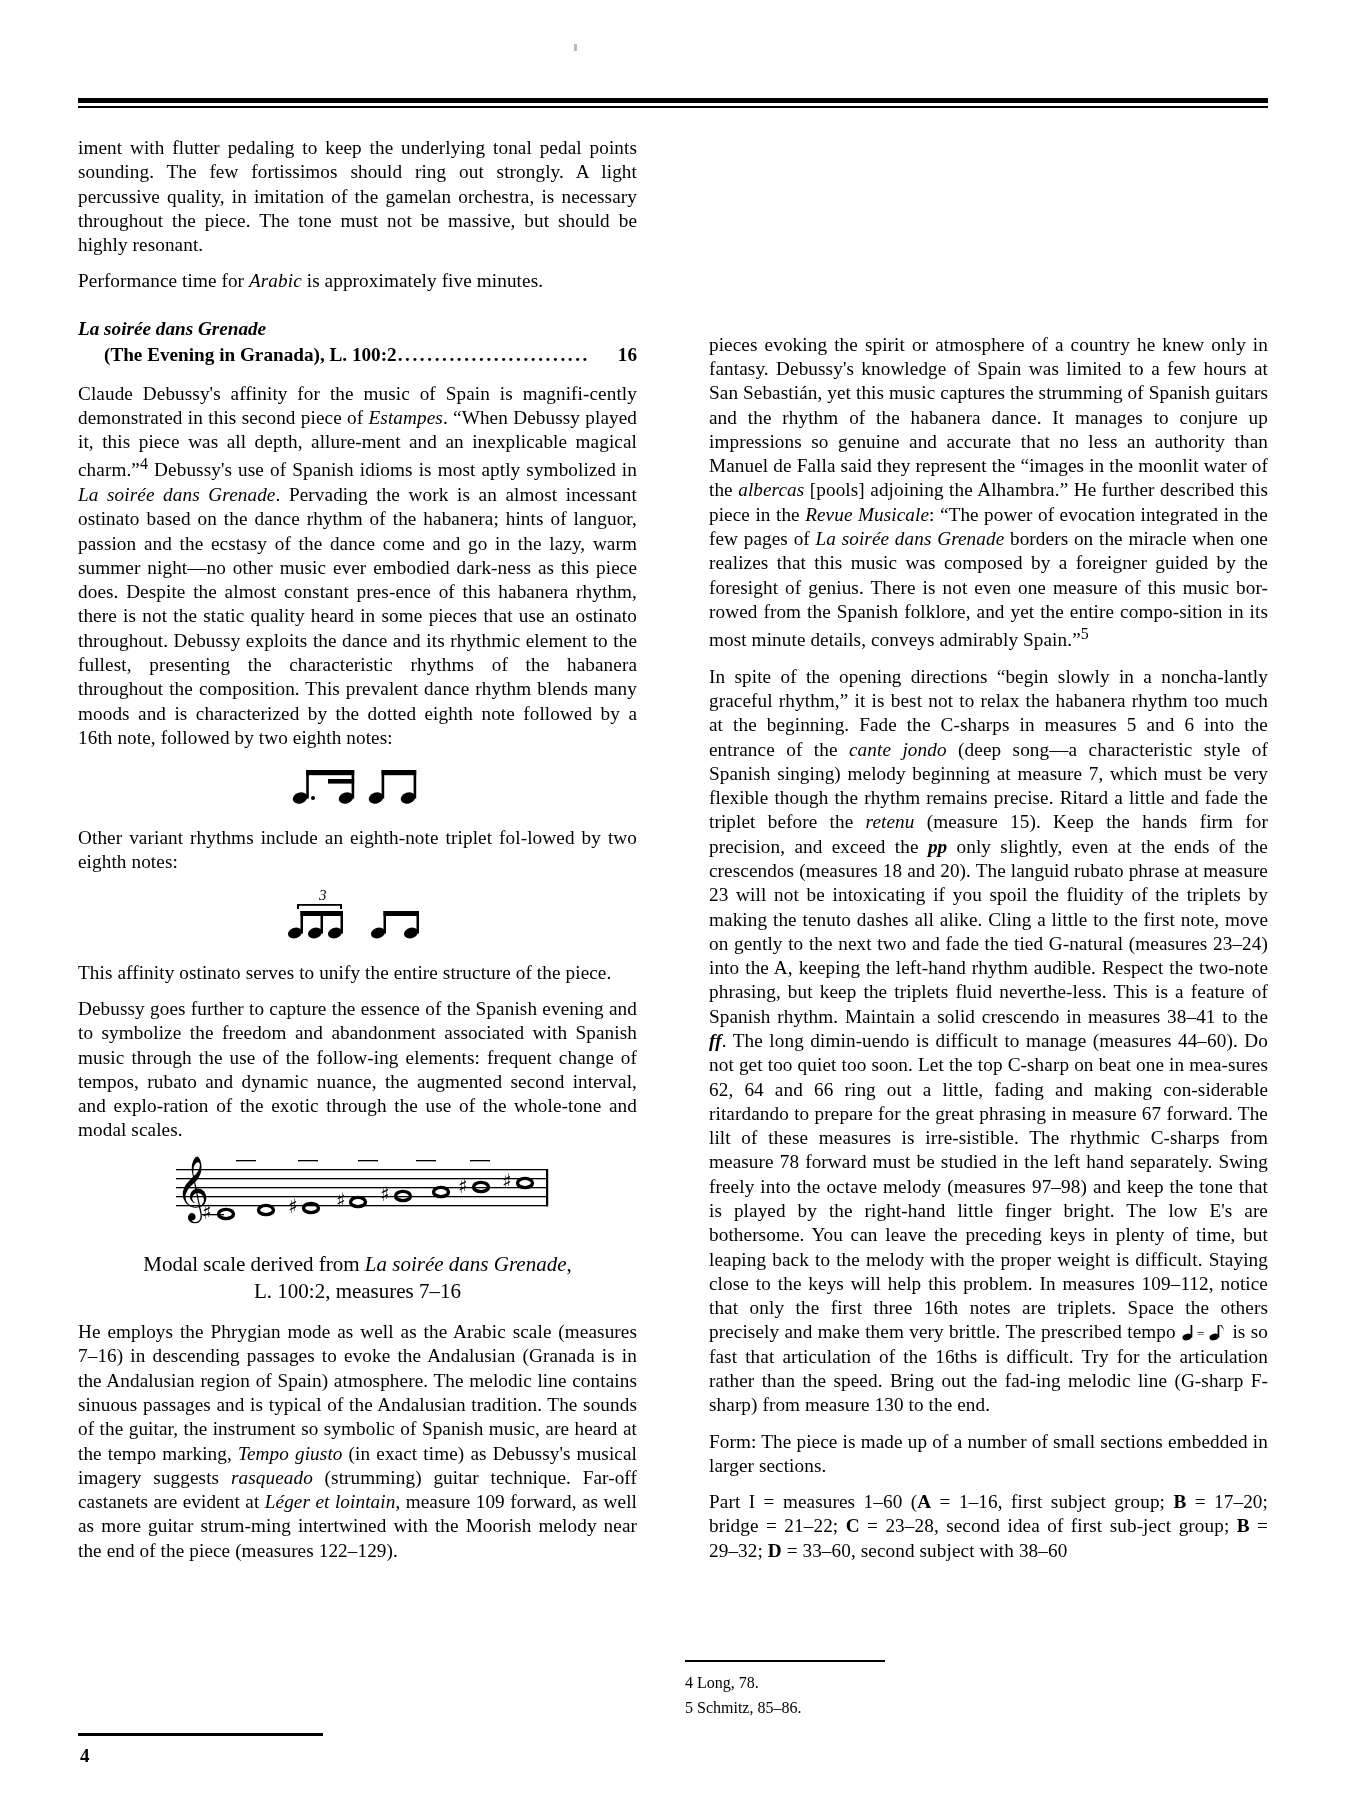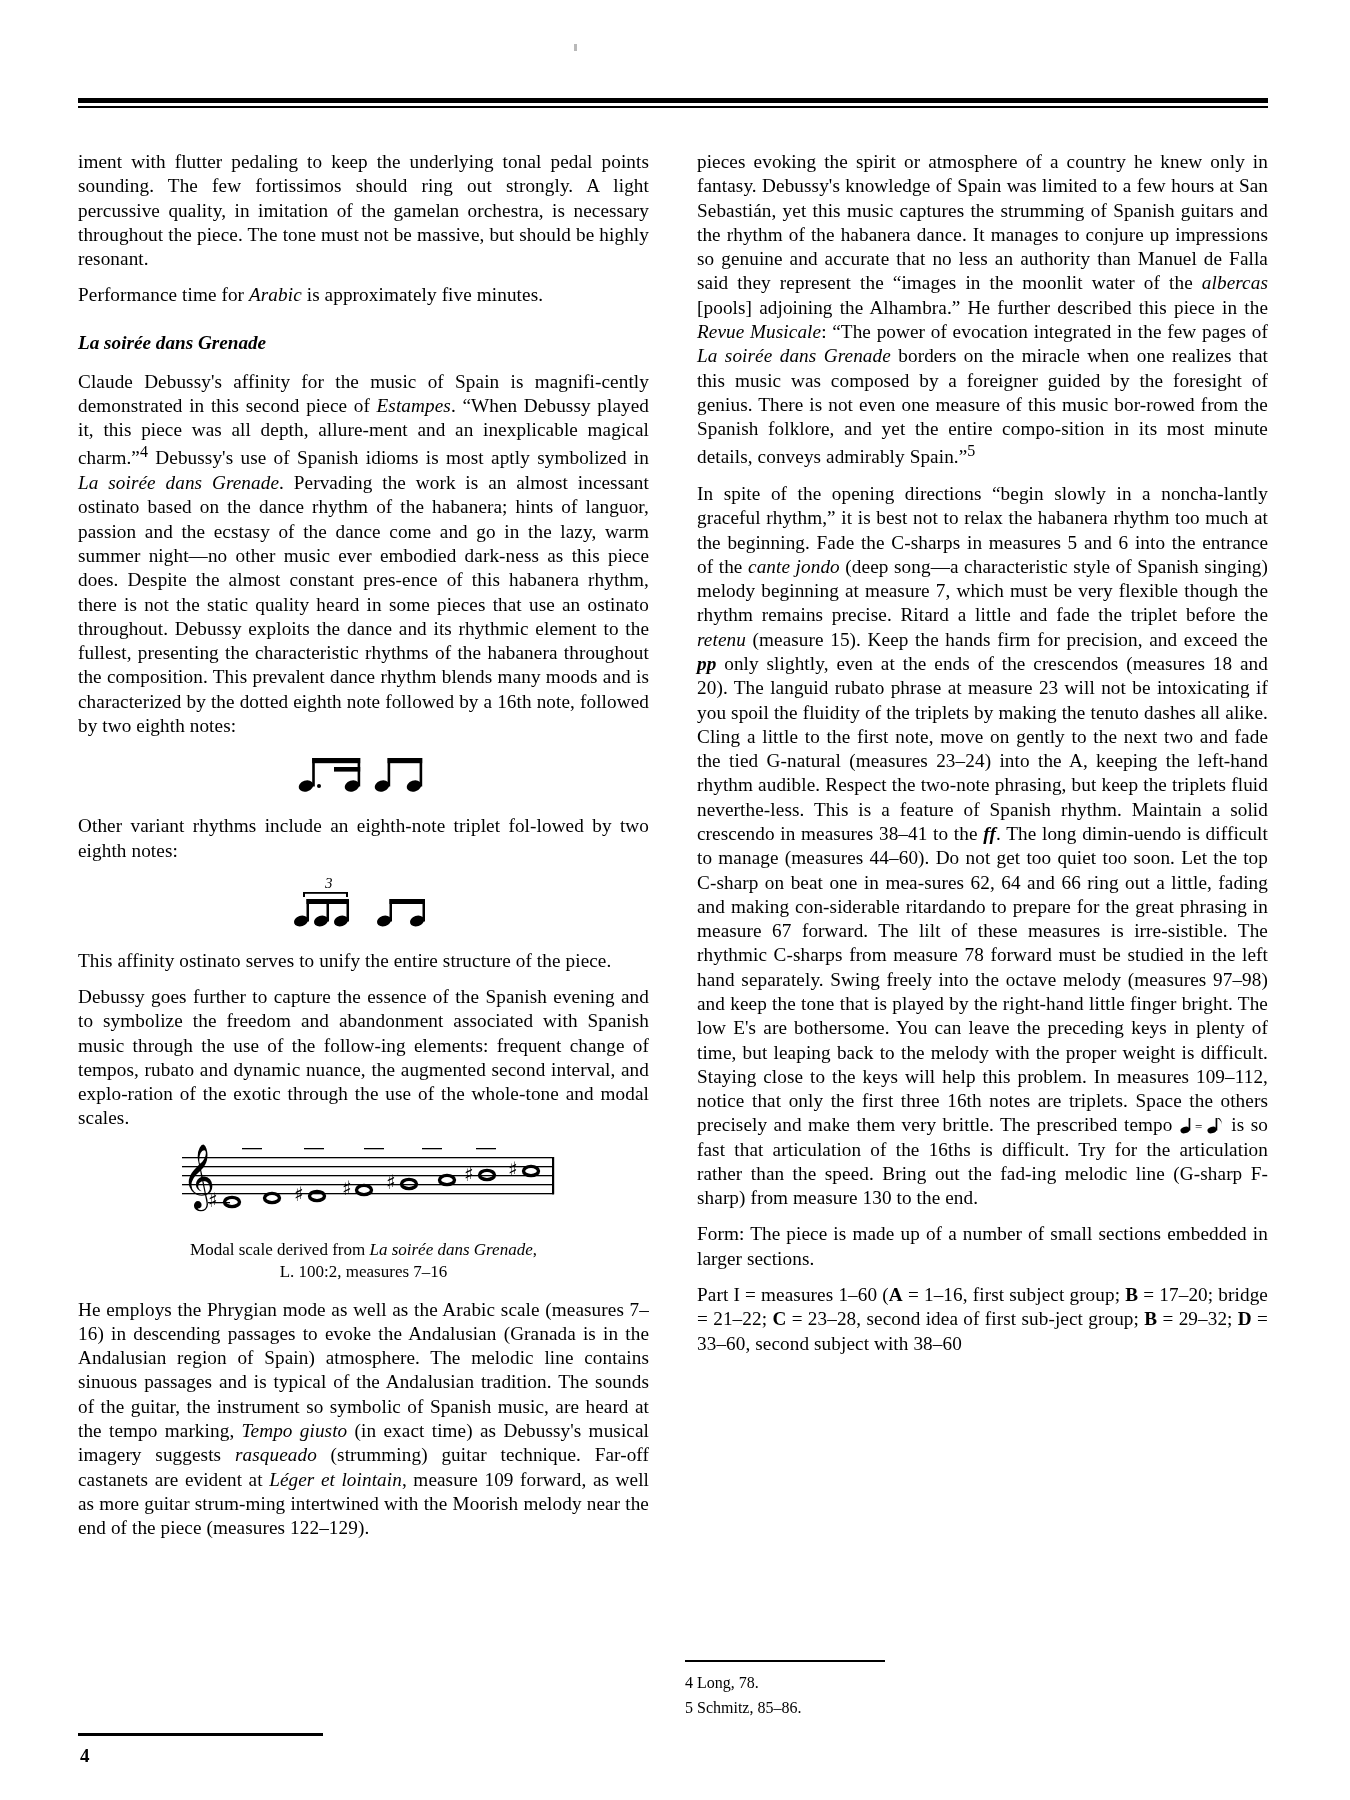--- a/index.html
+++ b/index.html
@@ -35,24 +35,25 @@
   }
   .rule-top .thin {
     height: 2px;
     background: #000;
   }
 
   
   .columns {
     position: absolute;
     left: 78px;
-    top: 150px;
+    top: 136px;
     width: 1190px;
     display: flex;
-    gap: 48px;
+    gap: 72px;
+    align-items: flex-end;
   }
   .col {
     width: 571px;
   }
 
   p.body {
     margin: 0 0 12px 0;
     font-size: 19.2px;
     line-height: 1.265;
     text-align: justify;
@@ -93,21 +94,21 @@
 
   
   .fig {
     text-align: center;
     margin: 10px 0 14px 0;
   }
   .fig svg { display: inline-block; }
 
   .fig-caption {
     text-align: center;
-    font-size: 17px;
+    font-size: 21px;
     line-height: 1.32;
     margin: 7px 0 14px 0;
   }
 
   
   .footnote-block {
     position: absolute;
     left: 685px;
     top: 1660px;
     width: 571px;
@@ -167,20 +168,25 @@
   <div class="columns">
 
     <div class="col">
 
       <p class="body">iment with flutter pedaling to keep the underlying tonal pedal points sounding. The few fortissimos should ring out strongly. A light percussive quality, in imitation of the gamelan orchestra, is necessary throughout the piece. The tone must not be massive, but should be highly resonant.</p>
 
       <p class="body">Performance time for <i>Arabic</i> is approximately five minutes.</p>
 
       <div class="piece-heading">
         <div class="line1">La soirée dans Grenade</div>
+        <div class="line2">
+          <span>(The Evening in Granada), L. 100:2</span>
+          <span class="leaders">..........................</span>
+          <span class="pagenum">16</span>
+        </div>
       </div>
 
       <p class="body"><span>Claude Debussy's affinity for the music of Spain is magnifi-cently demonstrated in this second piece of </span><i>Estampes</i><span>. “When Debussy played it, this piece was all depth, allure-ment and an inexplicable magical charm.”</span><sup>4</sup><span> Debussy's use of Spanish idioms is most aptly symbolized in </span><i>La soirée dans Grenade</i><span>. Pervading the work is an almost incessant ostinato based on the dance rhythm of the habanera; hints of languor, passion and the ecstasy of the dance come and go in the lazy, warm summer night—no other music ever embodied dark-ness as this piece does. Despite the almost constant pres-ence of this habanera rhythm, there is not the static quality heard in some pieces that use an ostinato throughout. Debussy exploits the dance and its rhythmic element to the fullest, presenting the characteristic rhythms of the habanera throughout the composition. This prevalent dance rhythm blends many moods and is characterized by the dotted eighth note followed by a 16th note, followed by two eighth notes:</span></p>
 
       <div class="fig">
         <svg width="140" height="46" viewBox="0 0 140 46" aria-hidden="true">
 
           <ellipse cx="12" cy="36" rx="7.5" ry="5.4" transform="rotate(-18 12 36)" fill="#000"></ellipse>
           <circle cx="25" cy="36" r="2" fill="#000"></circle>
           <rect x="18.2" y="8" width="2.6" height="28.5" fill="#000"></rect>

